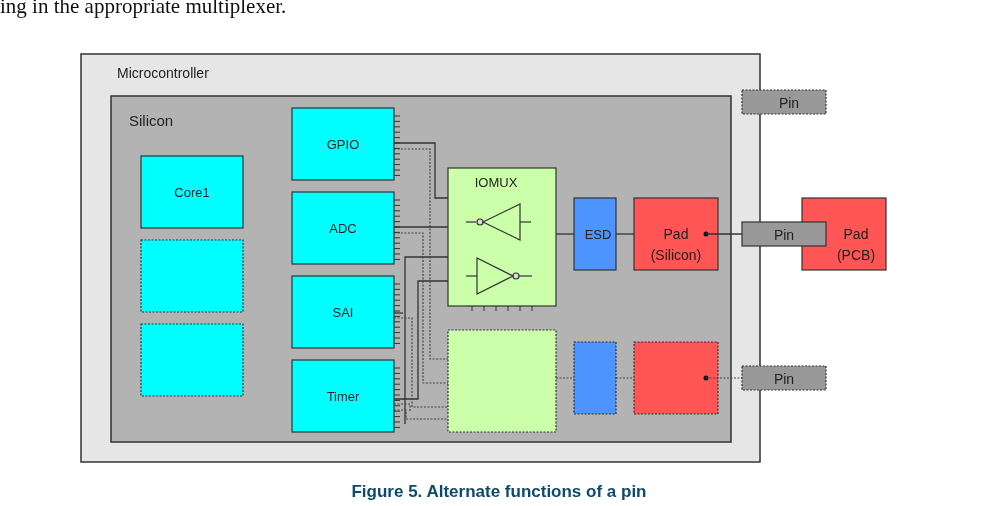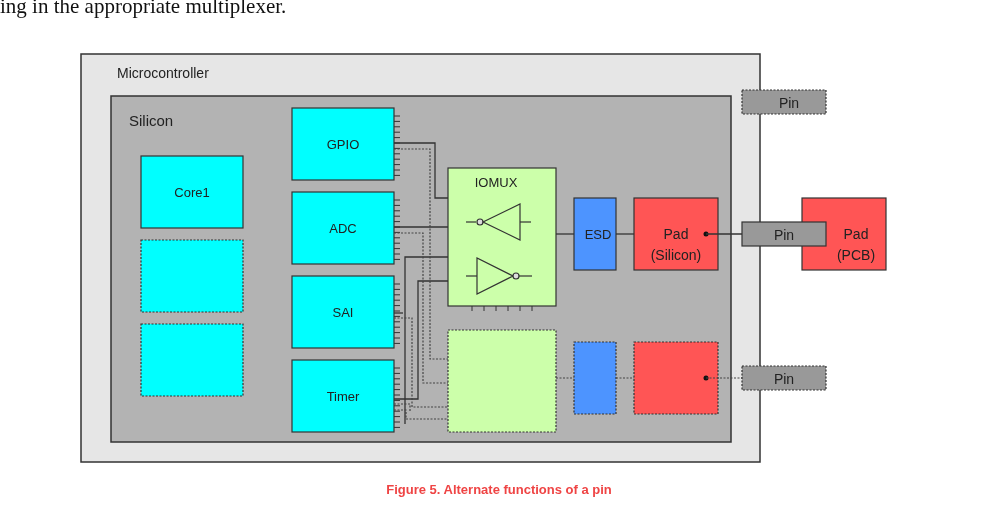--- a/index.html
+++ b/index.html
@@ -6,21 +6,21 @@
   body { width: 998px; height: 506px; position: relative; overflow: hidden; }
   .intro {
     position: absolute; left: 0; top: -6px;
     font-family: "Liberation Serif", serif; font-size: 21px; color: #111;
     white-space: nowrap;
   }
   svg#diagram { position: absolute; left: 0; top: 0; }
   svg text { font-family: "Liberation Sans", sans-serif; }
   .caption {
     position: absolute; left: 0; width: 998px; top: 482px; text-align: center;
-    font-family: "Liberation Sans", sans-serif; font-weight: bold; font-size: 13px; color: #ef4444;
+    font-family: "Liberation Sans", sans-serif; font-weight: bold; font-size: 17px; color: #0c4a6e;
   }
 </style>
 </head>
 <body>
 
 <div class="intro">ing in the appropriate multiplexer.</div>
 
 <svg id="diagram" width="998" height="480" viewBox="0 0 998 480">
 
   <rect id="mcu-box" x="81" y="54" width="679" height="408" stroke="#333" stroke-width="1.5" fill="#e6e6e6"></rect>

